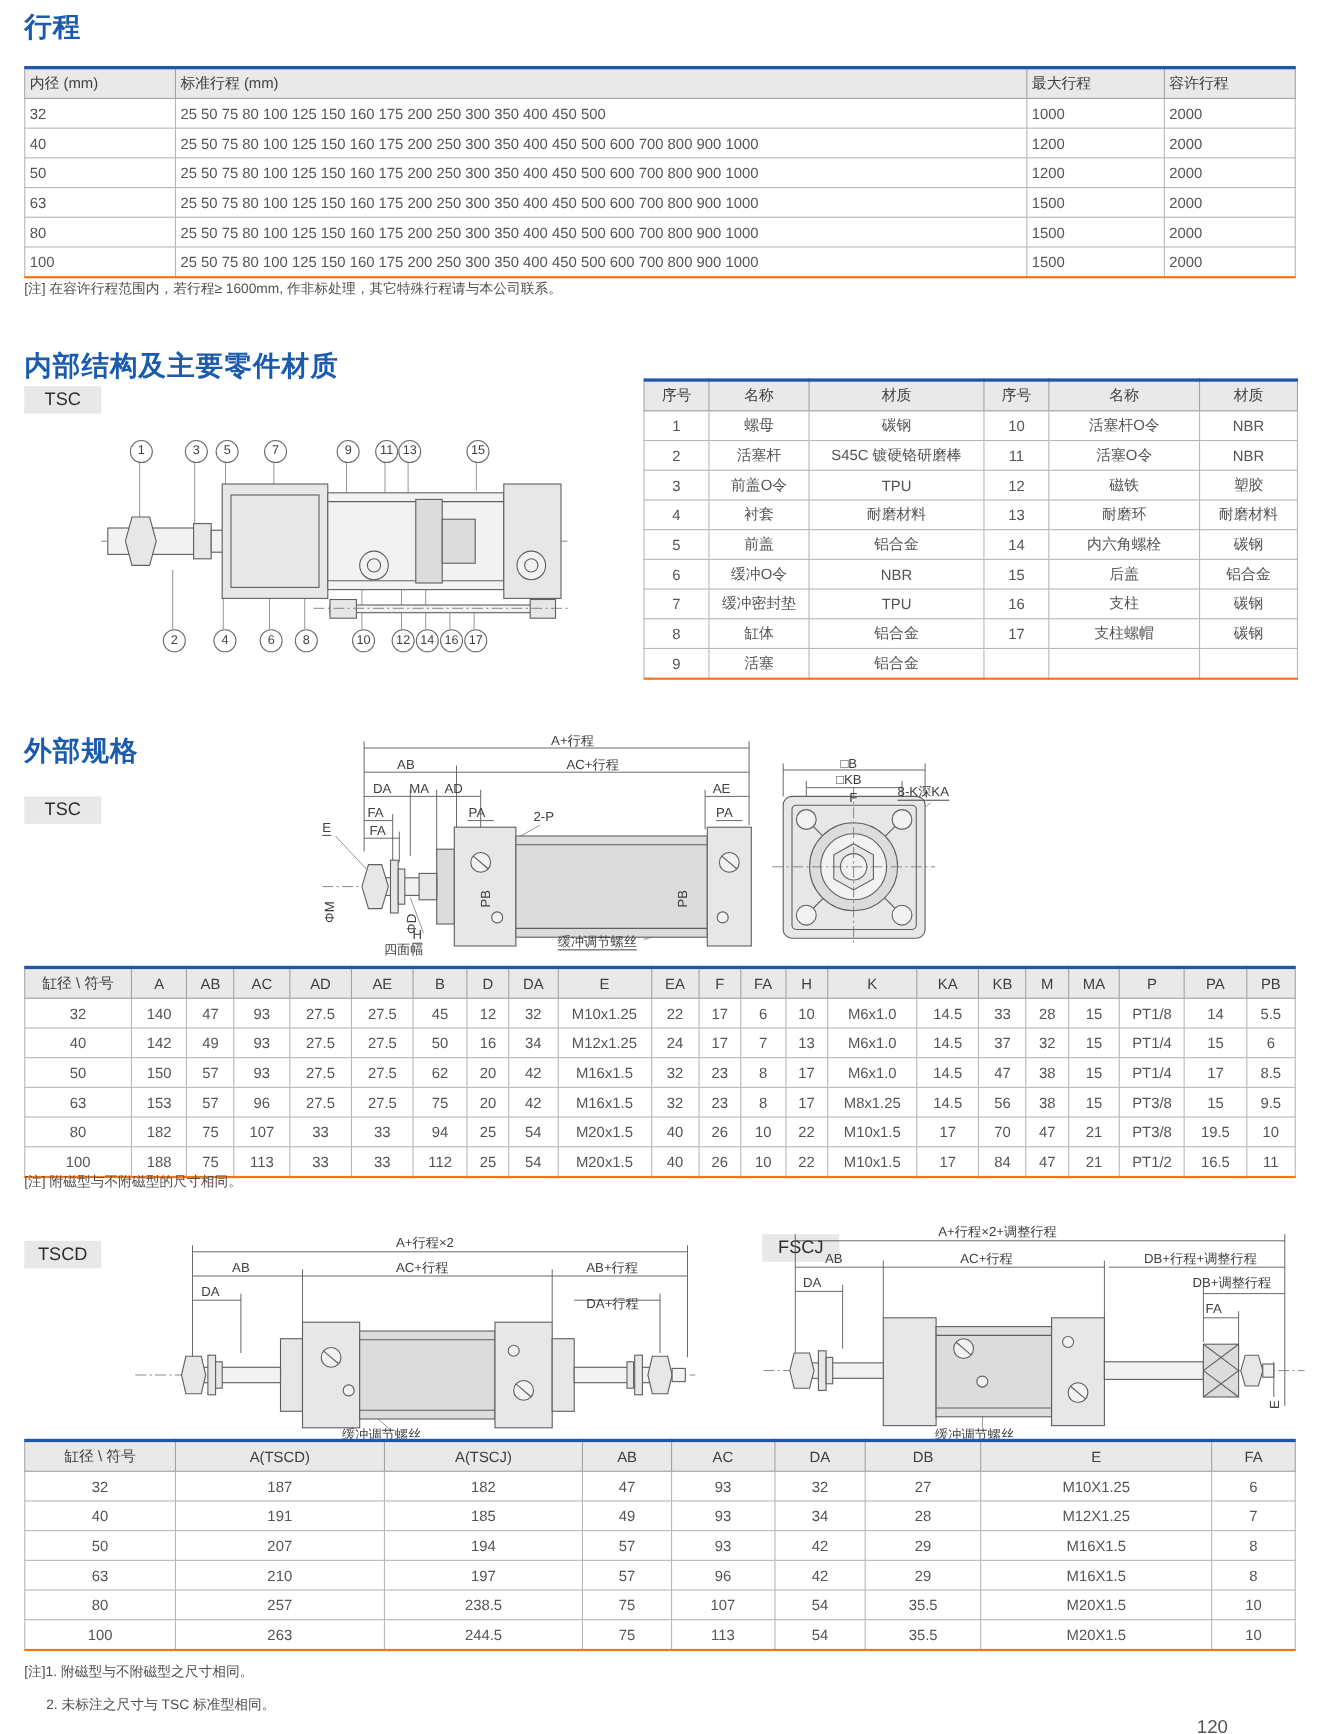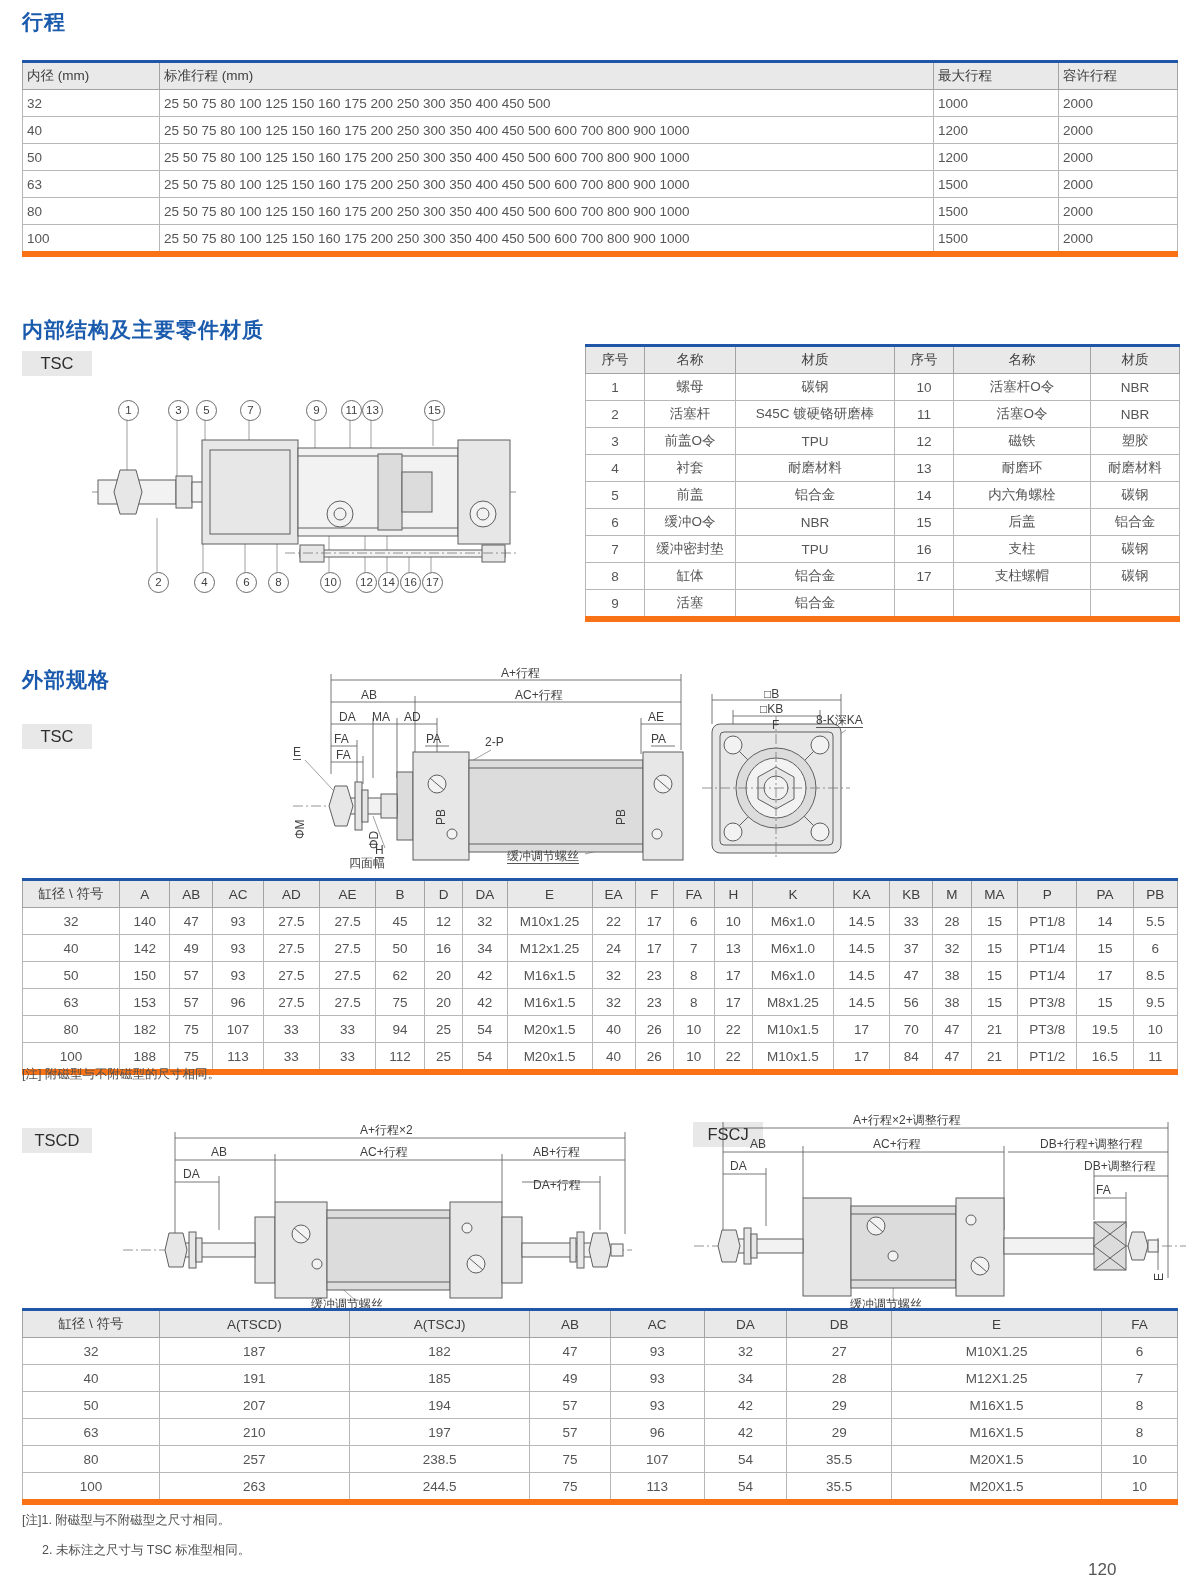--- a/index.html
+++ b/index.html
@@ -1,24 +1,24 @@
 <!DOCTYPE html>
 <html><head>
 <meta charset="utf-8">
 <style>
   html,body{margin:0;padding:0;background:#fff;}
   #page{position:relative;width:1200px;height:1576px;background:#fff;overflow:hidden;
         font-family:"Liberation Sans","DejaVu Sans",sans-serif;color:#4a4a4a;}
   .abs{position:absolute;}
-  .sec-title{color:#1b5bad;font-size:21px;font-weight:700;letter-spacing:1px;}
+  .sec-title{color:#1b5bad;font-size:25px;font-weight:700;letter-spacing:1px;}
   .badge{display:inline-block;background:#e8e8e8;color:#2d2d2d;font-size:16.5px;
          padding:3px 0;width:70px;text-align:center;}
   .note{font-size:12.5px;color:#4f4f4f;}
   table.dt{border-collapse:collapse;width:100%;background:#fff;border-top:3px solid #2056a8;
-           border-bottom:6px solid #f97316;table-layout:auto;}
+           border-bottom:2px solid #f97316;table-layout:auto;}
   table.dt th{background:#e9e9e9;font-weight:400;color:#3e3e3e;border:1px solid #a3a3a3;
               padding:2px 4px;font-size:13.5px;height:22px;}
   table.dt td{border:1px solid #b7b7b7;color:#555;padding:2px 4px;font-size:13.5px;height:22px;}
   table.center th,table.center td{text-align:center;}
   
   .stroke-table th,.stroke-table td{text-align:left;padding-left:13px;font-size:14.5px;}
   .stroke-table th:nth-child(1){width:128px;}
   .stroke-table th:nth-child(3){width:116px;}
   .stroke-table th:nth-child(4){width:110px;}
   
@@ -102,20 +102,21 @@
         </tr>
         <tr>
           <td>100</td>
           <td>25 50 75 80 100 125 150 160 175 200 250 300 350 400 450 500 600 700 800 900 1000</td>
           <td>1500</td>
           <td>2000</td>
         </tr>
       </tbody>
     </table>
 
+  <div class="abs note" style="left:22px;top:254px;">[注] 在容许行程范围内，若行程≥ 1600mm, 作非标处理，其它特殊行程请与本公司联系。</div>
 
   <div class="abs sec-title" style="left:22px;top:316px;">内部结构及主要零件材质</div>
   <div class="abs badge" style="left:22px;top:351px;">TSC</div>
 
   <div class="diagram" style="left:90px;top:392px;width:430px;height:220px;">
     <svg width="430" height="220" viewBox="0 0 430 220">
       <line class="cl" x1="2" y1="100" x2="428" y2="100"></line>
 
       <line class="lead" x1="37" y1="28" x2="37" y2="110"></line>
       <line class="lead" x1="87" y1="28" x2="87" y2="92"></line>

